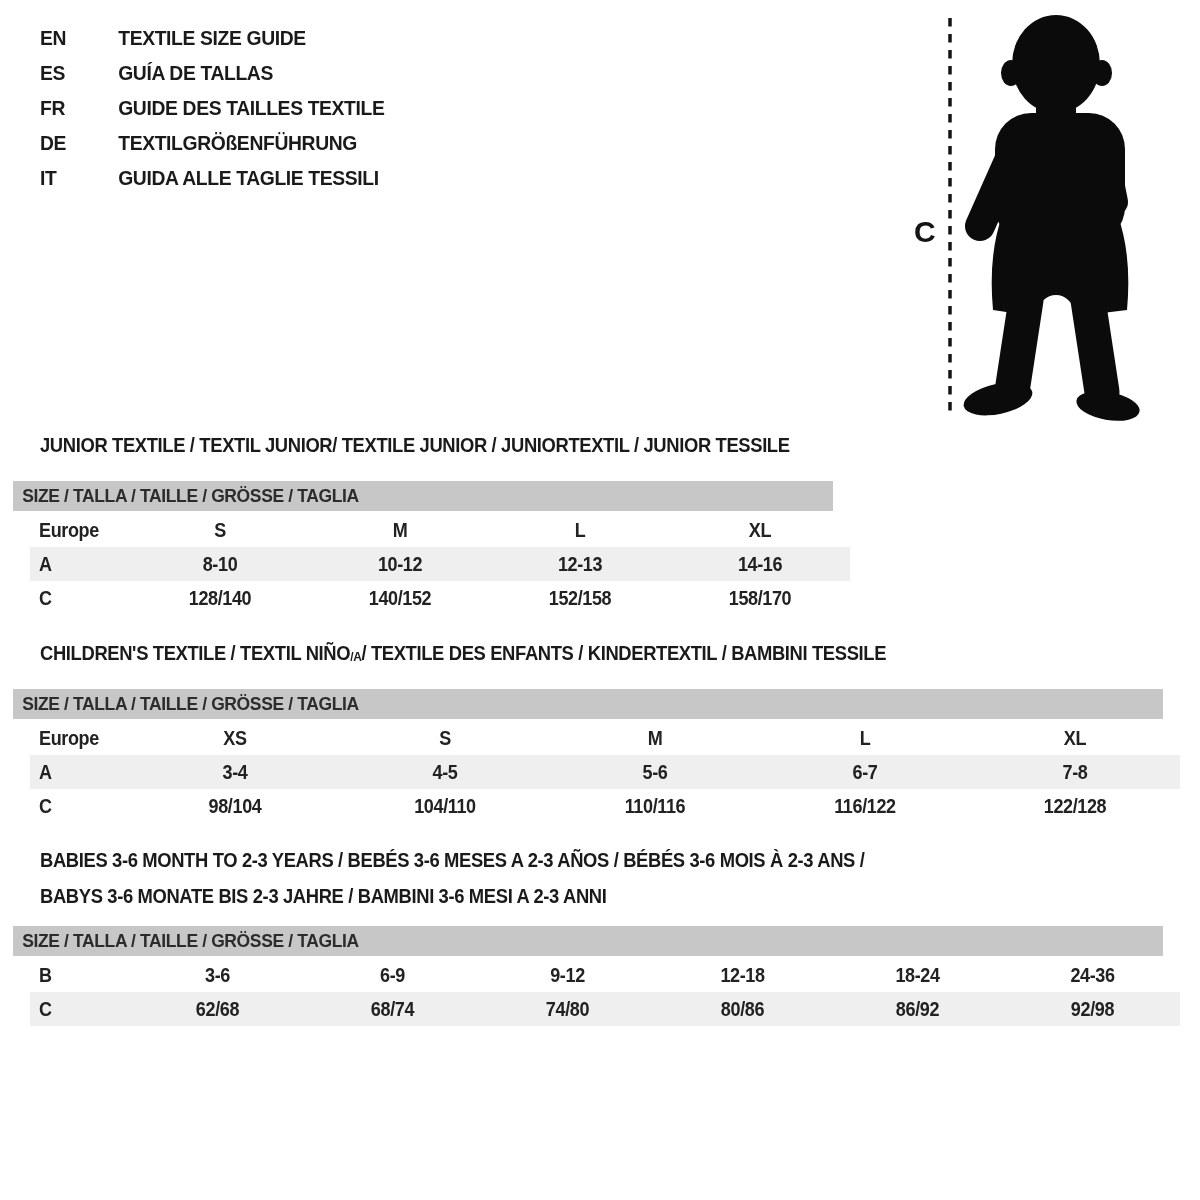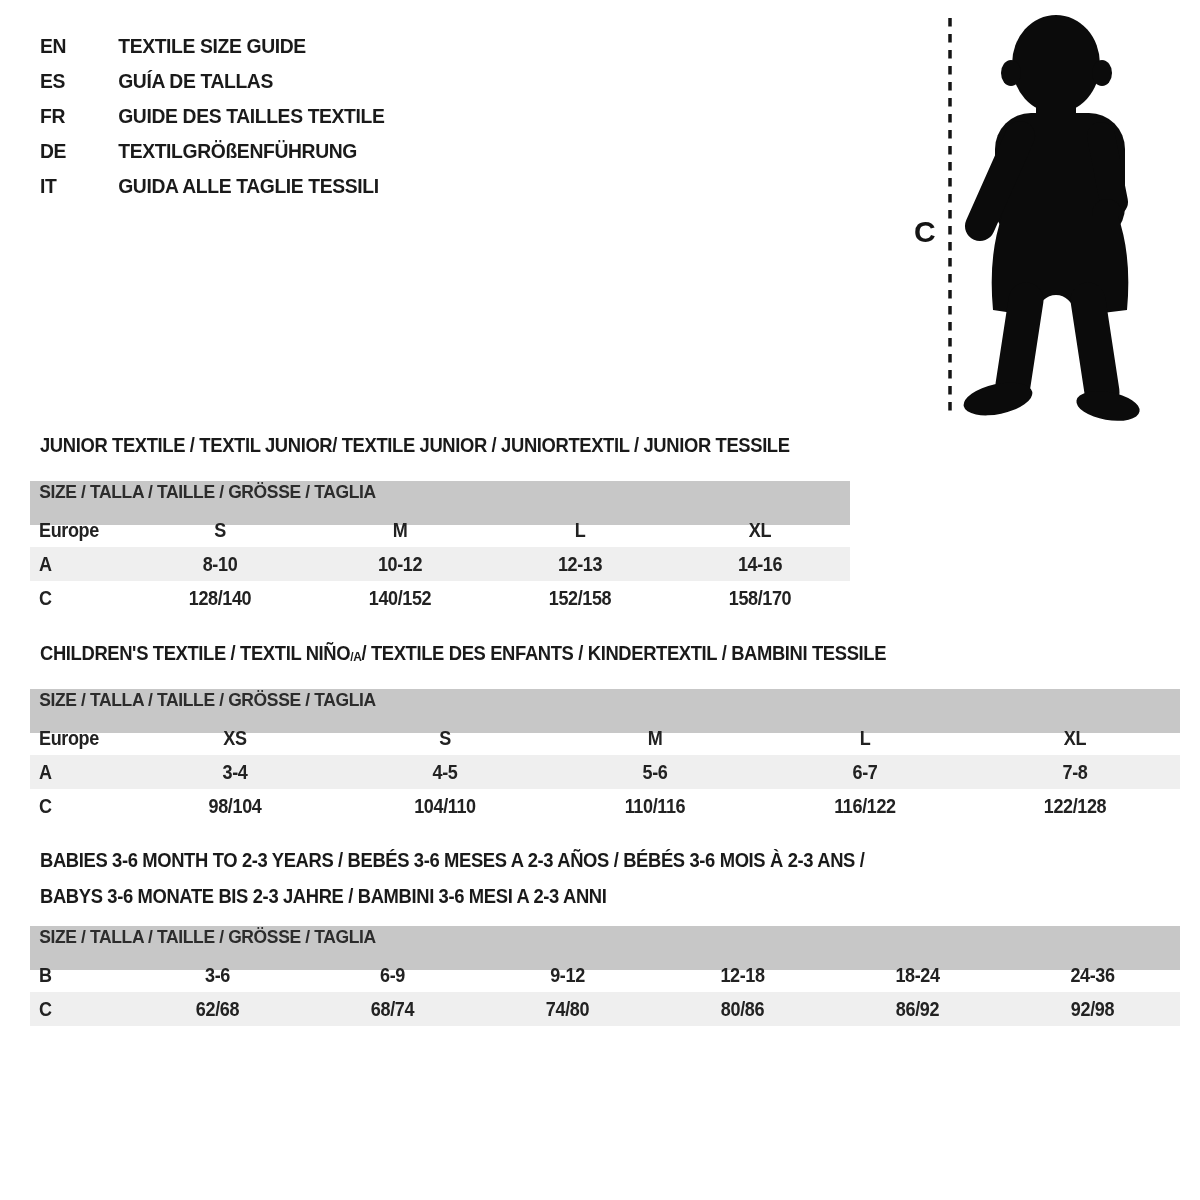--- a/index.html
+++ b/index.html
@@ -6,43 +6,43 @@
   html,body { width:1200px; height:1200px; background:#ffffff; }
   body {
     font-family:"Liberation Sans", sans-serif;
     color:#1a1a1a;
     position:relative;
     overflow:hidden;
   }
   .page { position:absolute; left:0; top:0; width:1200px; height:1200px; background:#fff; }
 
   
-  .lang-block { position:absolute; left:40px; top:28px; }
+  .lang-block { position:absolute; left:40px; top:20px; }
   .lang-row {
     display:flex; height:35px; align-items:center;
     font-size:21px; font-weight:bold; letter-spacing:-0.4px;
     transform:scaleX(0.92); transform-origin:0 50%; white-space:nowrap;
   }
   .lang-code { width:85px; }
 
   
   .figure { position:absolute; left:880px; top:0; }
 
   
   .sec-heading {
     position:absolute; left:40px; height:24px; display:flex; align-items:center;
     font-size:20px; font-weight:bold; letter-spacing:-0.4px;
     transform:scaleX(0.92); transform-origin:0 50%; white-space:nowrap;
   }
   .sec-heading .sub { font-size:13px; align-self:flex-end; padding-bottom:1px; }
 
   
   .size-bar {
-    position:absolute; left:30px; height:44px; background:#c7c7c7;
-    display:flex; 
+    position:absolute; left:13px; height:30px; background:#c7c7c7;
+    display:flex; align-items:center;
   }
   .size-bar > span {
     padding-left:10px; font-size:19px; font-weight:bold; color:#2c2c2c;
     letter-spacing:-0.4px; transform:scaleX(0.92); transform-origin:0 50%;
     white-space:nowrap;
   }
 
   
   .size-table { position:absolute; left:30px; }
   .trow { display:grid; height:34px; align-items:center; }

